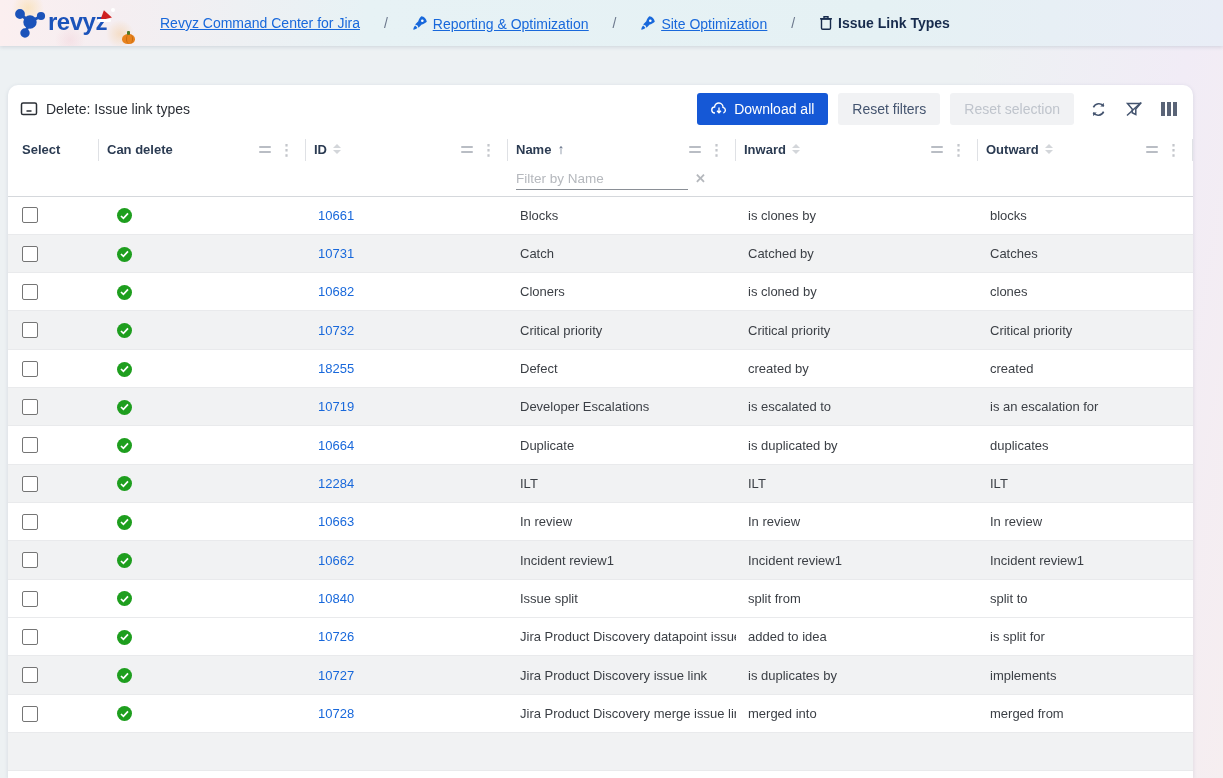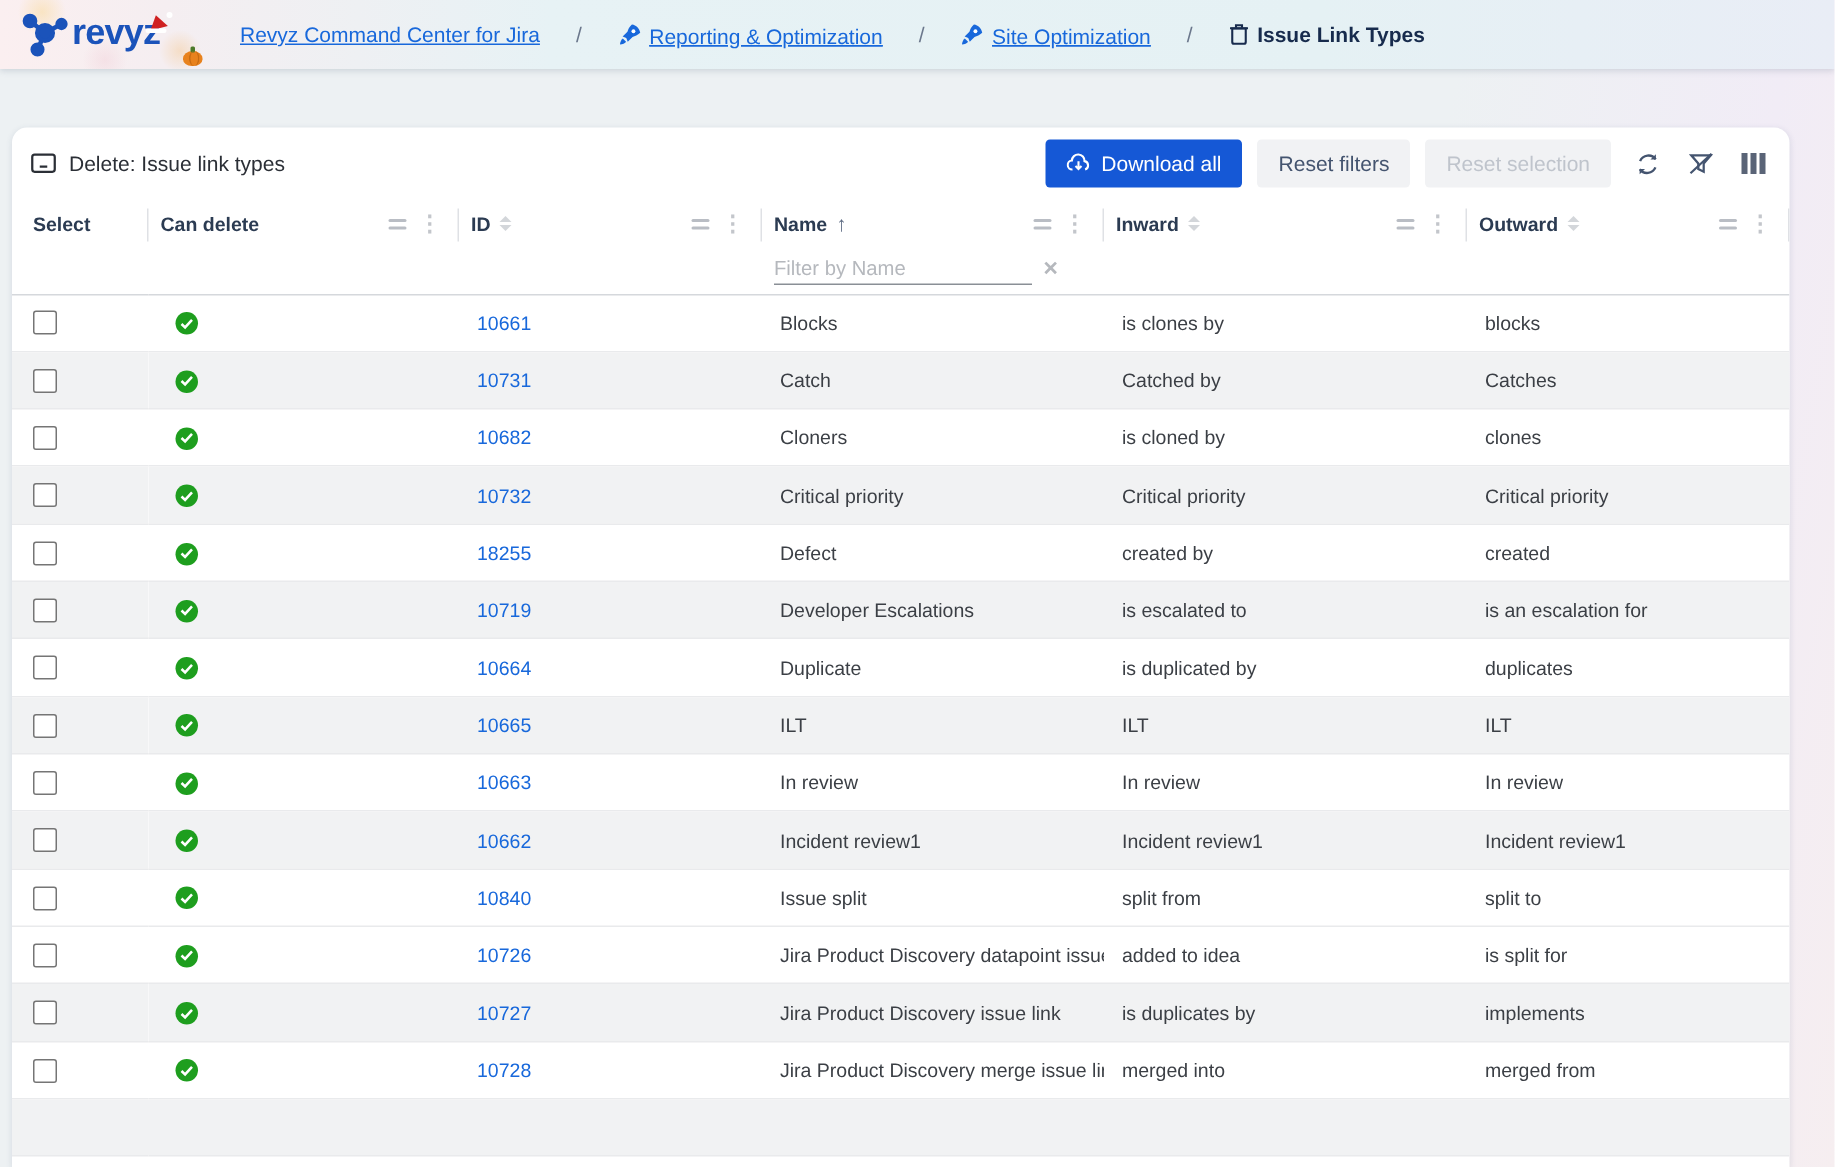--- a/index.html
+++ b/index.html
@@ -380,21 +380,21 @@
           <td>is duplicated by</td>
           <td>duplicates</td>
         </tr>
         <tr class="alt">
           <td class="c-select"><span class="checkbox"></span></td>
           <td class="c-candelete"><span class="badge-yes">
               <svg width="9" height="8" viewBox="0 0 9 8">
                 <polyline points="1,4 3.4,6.3 8,1.3" fill="none" stroke="#fff" stroke-width="1.7"></polyline>
               </svg>
             </span></td>
-          <td><a class="id-link" href="#">10665</a></td>
+          <td><a class="id-link" href="#">12284</a></td>
           <td>ILT</td>
           <td>ILT</td>
           <td>ILT</td>
         </tr>
         <tr>
           <td class="c-select"><span class="checkbox"></span></td>
           <td class="c-candelete"><span class="badge-yes">
               <svg width="9" height="8" viewBox="0 0 9 8">
                 <polyline points="1,4 3.4,6.3 8,1.3" fill="none" stroke="#fff" stroke-width="1.7"></polyline>
               </svg>

